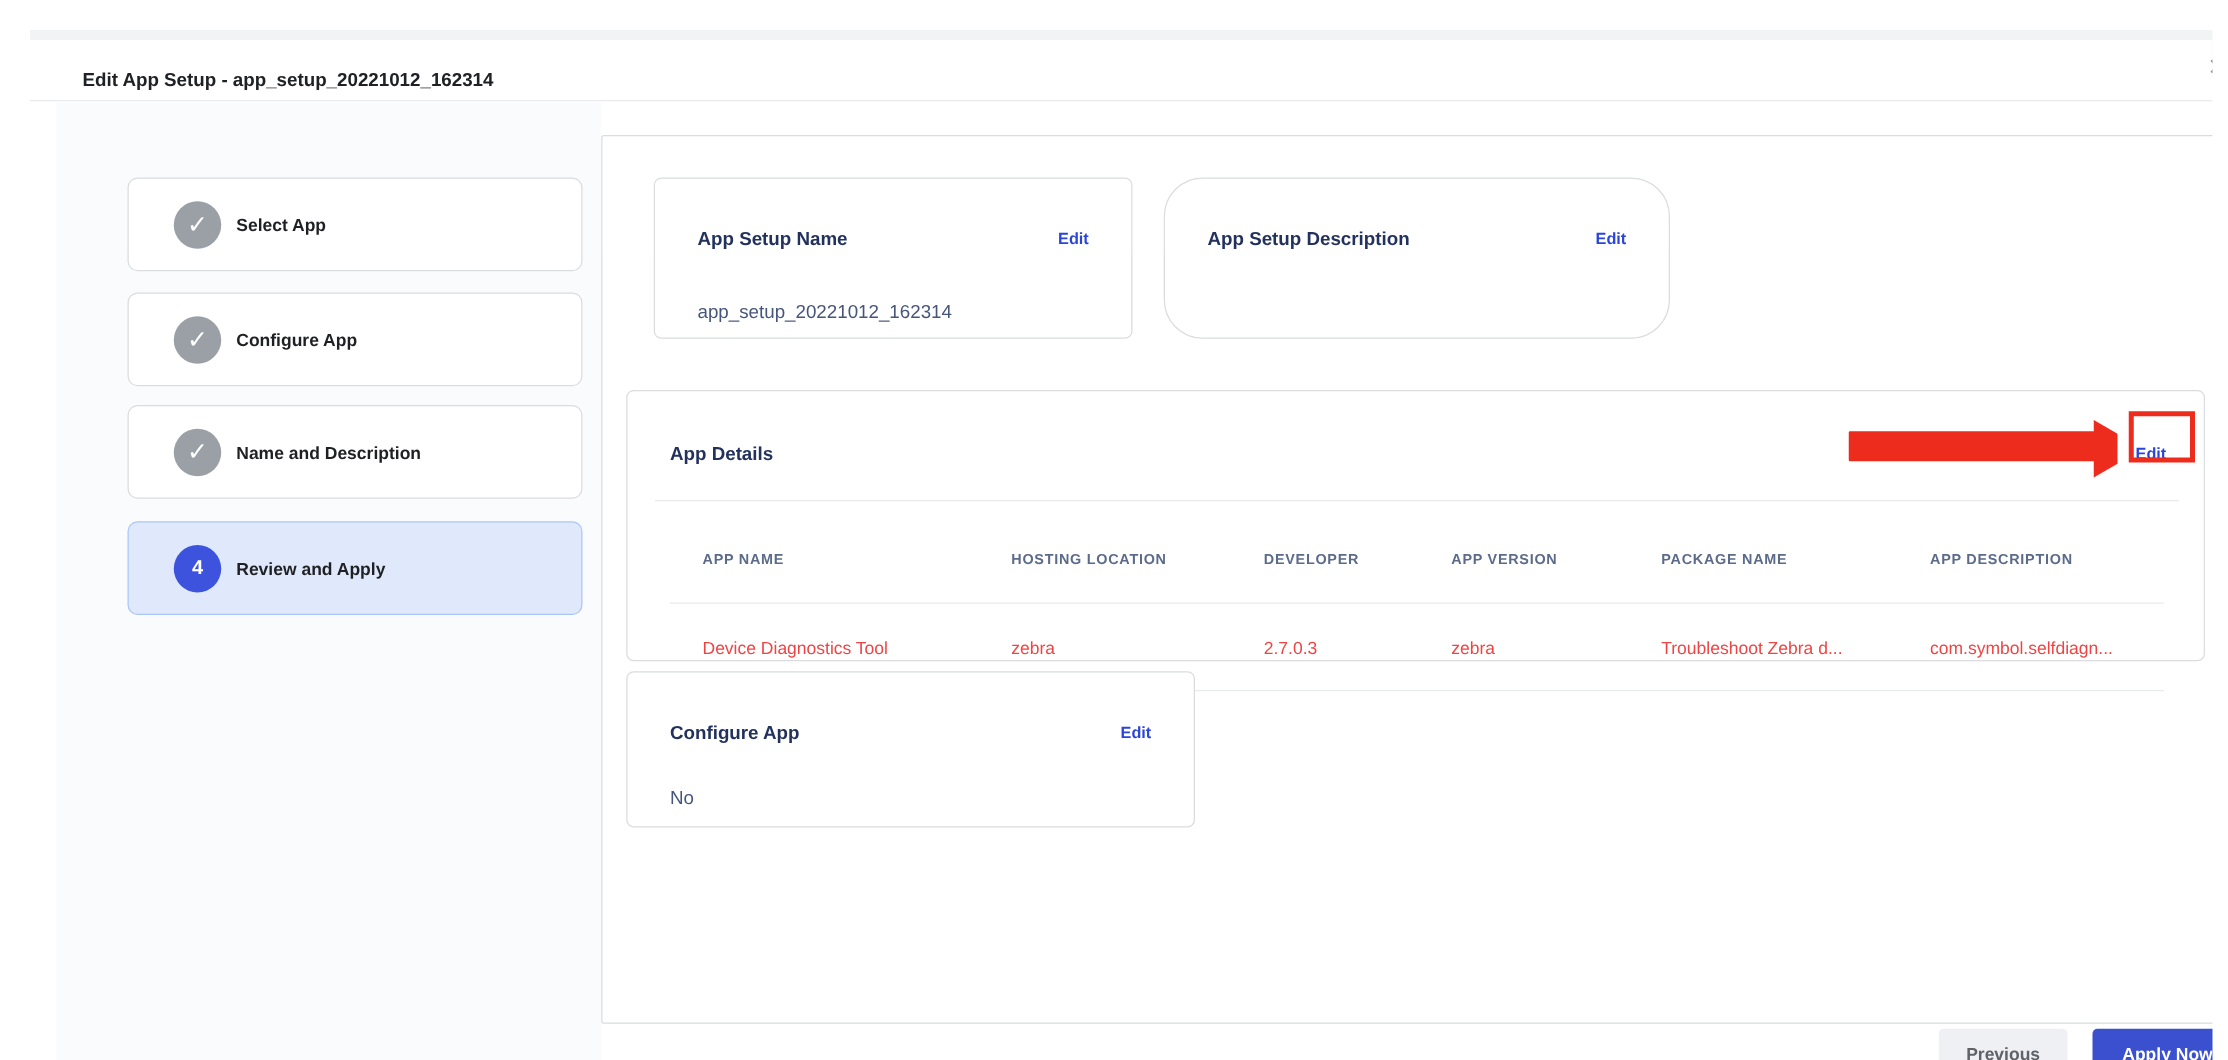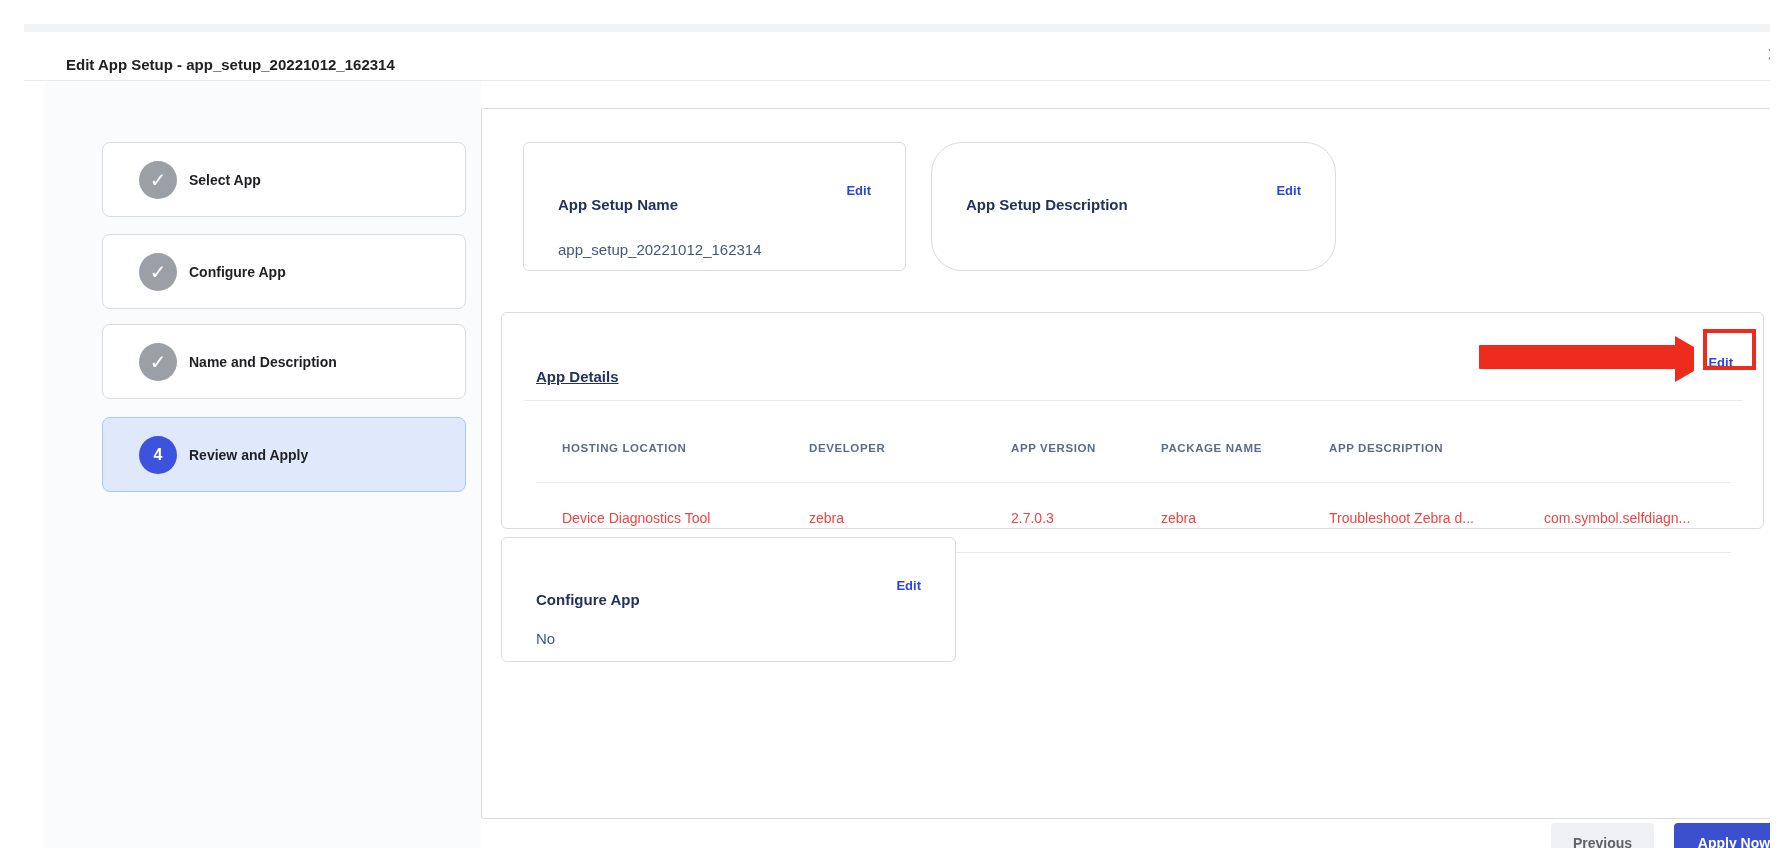--- a/index.html
+++ b/index.html
@@ -20,28 +20,28 @@
                border-radius:8px; display:flex; align-items:center; cursor:pointer; }
   .step-card.active { background:#e0e9fc; border-color:#a9c6f7; }
   .step-circle { width:38px; height:38px; border-radius:50%; background:#9aa0a6; color:#fff; margin-left:24px;
                  display:flex; align-items:center; justify-content:center; font-size:20px; }
   .step-card.active .step-circle { background:#3d53dd; font-size:16px; font-weight:bold; }
   .step-label { font-size:14px; font-weight:bold; color:#1f2023; }
   
   .main-panel { position:absolute; left:457px; top:84px; width:1306px; height:711px; background:#fff;
                 border:1px solid #dadce0; border-radius:2px; }
   .card { position:absolute; background:#fff; border:1px solid #dadce0; border-radius:6px; }
-  .card-title { position:absolute; left:22px; top:28px; font-size:15px; font-weight:bold; color:#23325d;margin-top:13px; }
+  .card-title { position:absolute; left:22px; top:28px; font-size:15px; font-weight:bold; color:#23325d; }
   .edit-link { position:absolute; top:28px; right:22px; font-size:13px; font-weight:bold; color:#2b45da; cursor:pointer; }
   .card-value { position:absolute; left:22px; top:86px; font-size:15px; color:#46567a; }
   #card-name  { left:499px; top:118px; width:383px; height:129px; }
   #card-desc  { left:907px; top:118px; width:405px; height:129px;border-radius:31px; }
   #card-details { left:477px; top:288px; width:1263px; height:217px; }
   #card-configure { left:477px; top:513px; width:455px; height:125px; }
-  #card-details .card-title { top:30px;text-decoration:underline; }
+  #card-details .card-title { top:30px; }
   #card-configure .card-value { top:80px; }
   
   .details-table { position:absolute; left:22px; top:87px; width:1219px; border-top:1px solid #e9eaee; }
   .trow { display:grid; grid-template-columns:247px 202px 150px 168px 215px 1fr; border-bottom:1px solid #e9eaee; }
   .trow > div { padding:0 10px 0 14px; display:flex; align-items:center; height:45px; overflow:hidden; white-space:nowrap; }
   .trow.head > div { font-size:11.5px; font-weight:bold; letter-spacing:0.6px; color:#5b6b89; }
   .trow.body > div { font-size:14px; color:#ef4444; }
   
   .anno-line { position:absolute; left:1455px; top:321px; width:198px; height:5px; background:#ee2c1e; border-radius:1px; }
   .anno-head { position:absolute; left:1651px; top:312px; width:0; height:0;
@@ -97,20 +97,21 @@
     <div class="card-title">App Setup Description</div>
     <div class="edit-link">Edit</div>
     <div class="card-value"></div>
   </div>
 
   <div class="card" id="card-details">
     <div class="card-title">App Details</div>
     <div class="edit-link" id="details-edit">Edit</div>
     <div class="details-table">
       <div class="trow head" id="details-thead">
+          <div>APP NAME</div>
           <div>HOSTING LOCATION</div>
           <div>DEVELOPER</div>
           <div>APP VERSION</div>
           <div>PACKAGE NAME</div>
           <div>APP DESCRIPTION</div>
         </div>
       <div class="trow body" id="details-tbody">
           <div>Device Diagnostics Tool</div>
           <div>zebra</div>
           <div>2.7.0.3</div>

